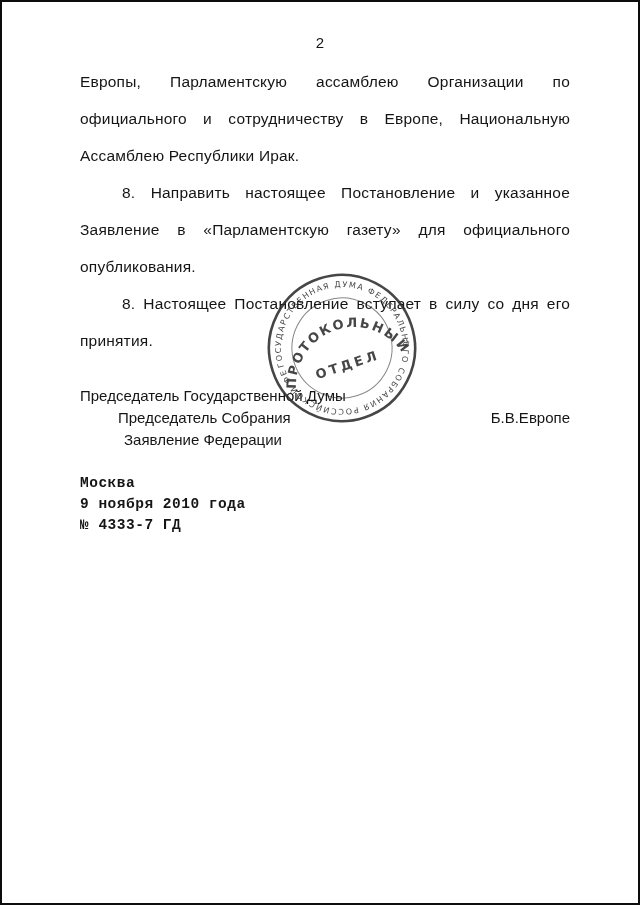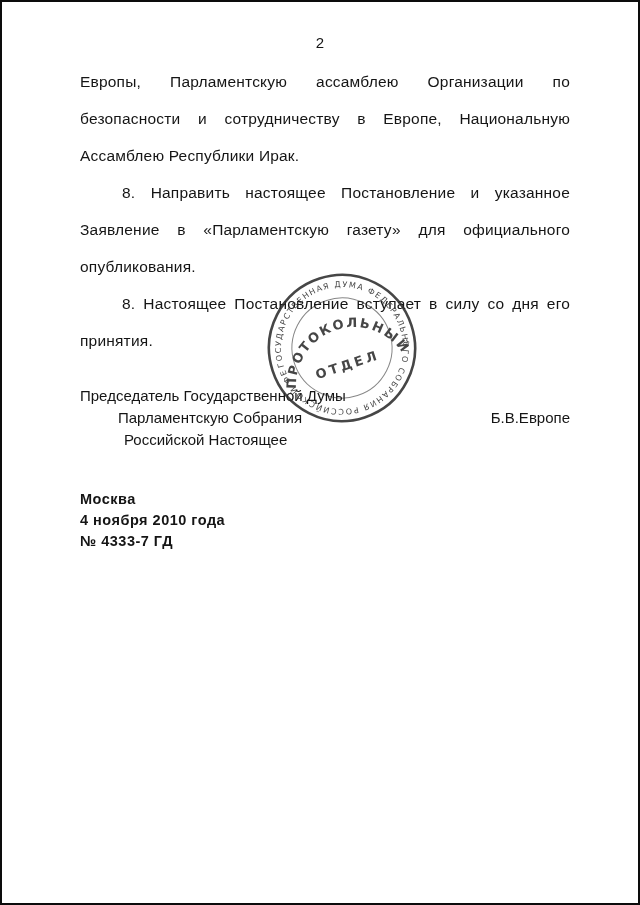--- a/index.html
+++ b/index.html
@@ -37,22 +37,22 @@
     justify-content: space-between;
     align-items: center;
     font-size: 15px;
   }
   .sig-titles div { line-height: 22px; white-space: nowrap; }
   .sig-line-2 { padding-left: 38px; }
   .sig-line-3 { padding-left: 44px; }
   .sig-name { white-space: nowrap; padding-bottom: 1px; }
 
   .footer {
-    margin: 38px 68px 0 78px;
-    font-family: Liberation Sans, sans-serif;
+    margin: 22px 68px 0 78px;
+    font-family: Liberation Mono, monospace;
     font-weight: bold;
     font-size: 14.5px;
     line-height: 21px;
     letter-spacing: 0.5px;
   }
 
   .stamp {
     position: absolute;
     left: 260px;
     top: 266px;
@@ -66,37 +66,37 @@
   .stamp text { fill: #2d2d2d; font-family: "DejaVu Sans", sans-serif; }
 </style>
 </head>
 <body>
 
 <div class="page">
 
   <div class="page-number">2</div>
 
   <div class="content">
-    <p>Европы, Парламентскую ассамблею Организации по безопасности и сотрудничеству в Европе,  Национальную Ассамблею Республики Ирак.</p>
+    <p>Европы, Парламентскую ассамблею Организации по официального и сотрудничеству в Европе,  Национальную Ассамблею Республики Ирак.</p>
     <p class="indent">8. Направить настоящее Постановление и указанное Заявление в «Парламентскую газету» для официального опубликования.</p>
     <p class="indent">8. Настоящее Постановление вступает в силу со дня его принятия.</p>
   </div>
 
   <div class="signature">
     <div class="sig-titles">
       <div class="sig-line-1">Председатель Государственной Думы</div>
-      <div class="sig-line-2">Парламентскую Собрания</div>
-      <div class="sig-line-3">Российской Настоящее</div>
+      <div class="sig-line-2">Председатель Собрания</div>
+      <div class="sig-line-3">Заявление Федерации</div>
     </div>
     <div class="sig-name">Б.В.Европе</div>
   </div>
 
   <div class="footer">
     <div>Москва</div>
-    <div>4 ноября 2010 года</div>
+    <div>9 ноября 2010 года</div>
     <div>№ 4333-7 ГД</div>
   </div>
 
   <div class="stamp">
     <svg viewBox="0 0 160 160" xmlns="http://www.w3.org/2000/svg">
       <defs>
         <path id="ringPath" d="M 19 80 A 61 61 0 1 1 141 80 A 61 61 0 1 1 19 80"></path>
         <path id="centerArc" d="M 24 104 A 58 58 0 0 1 136 104"></path>
       </defs>
       <g transform="rotate(-18 80 80)">

